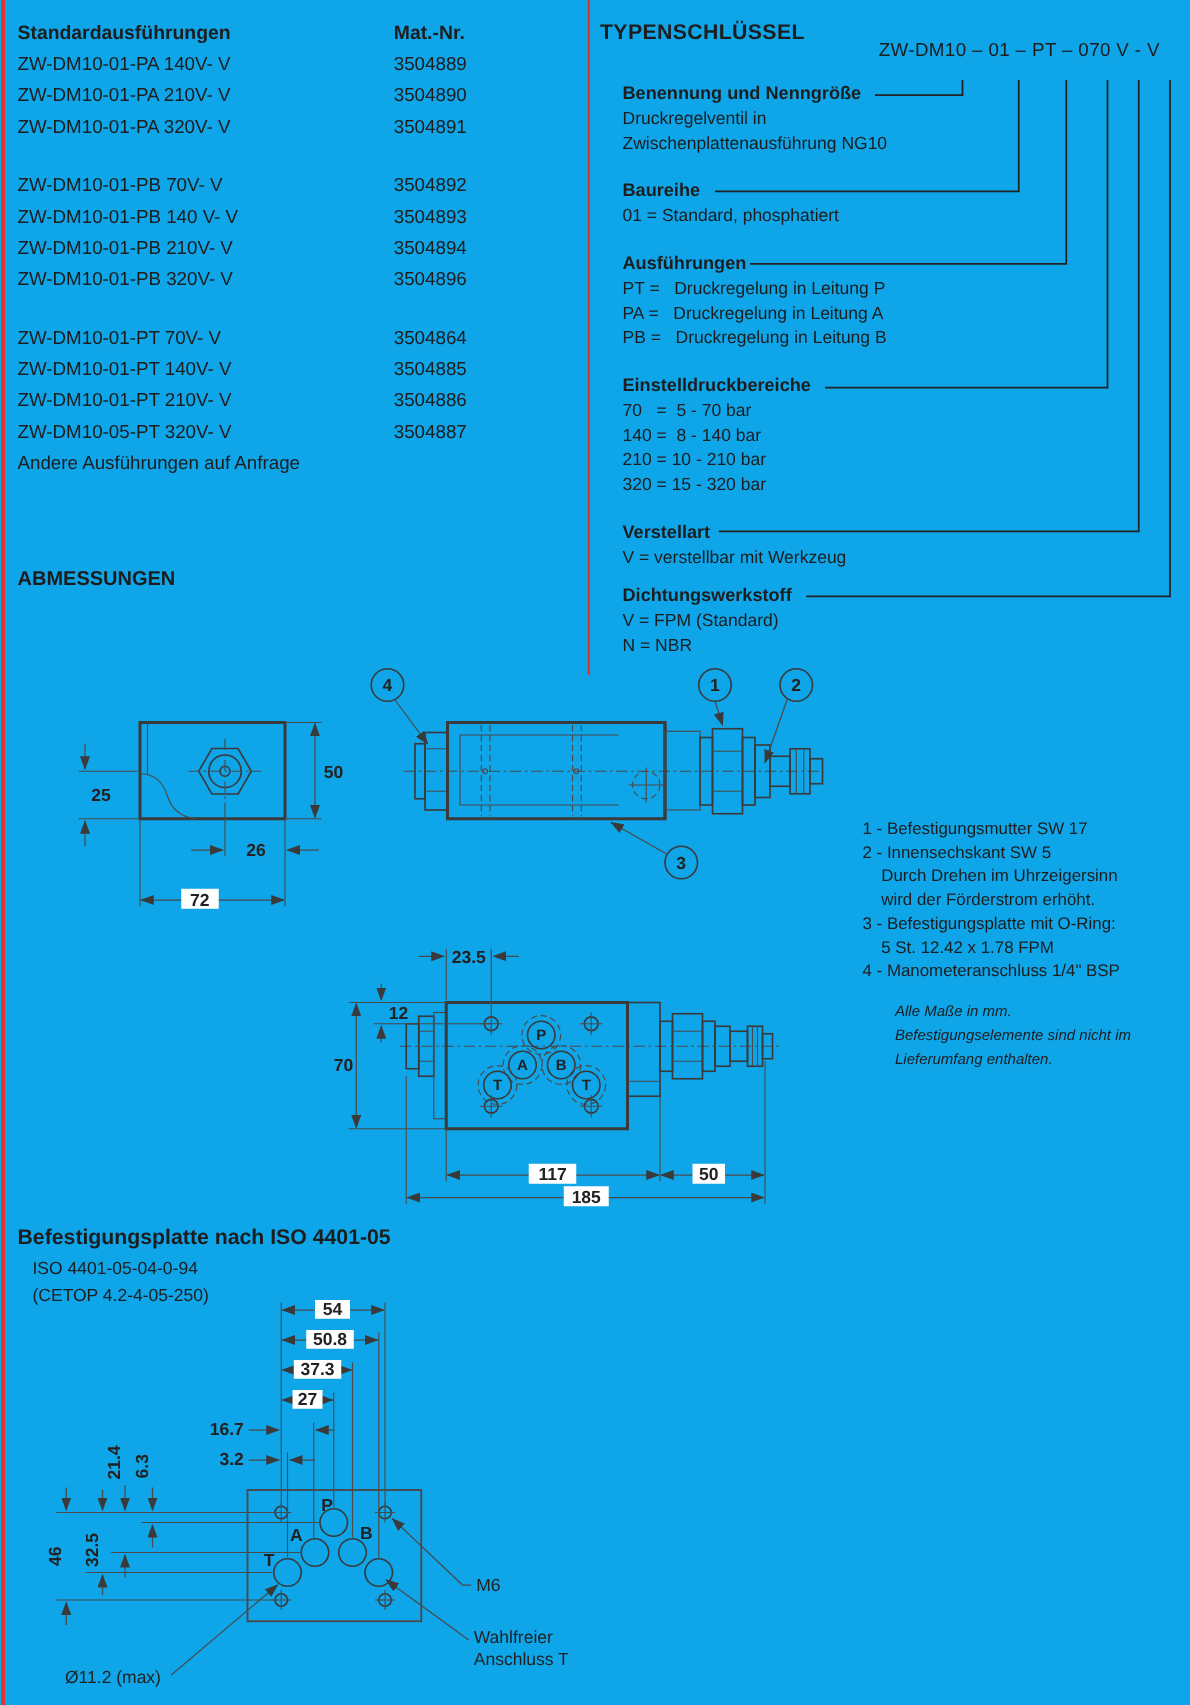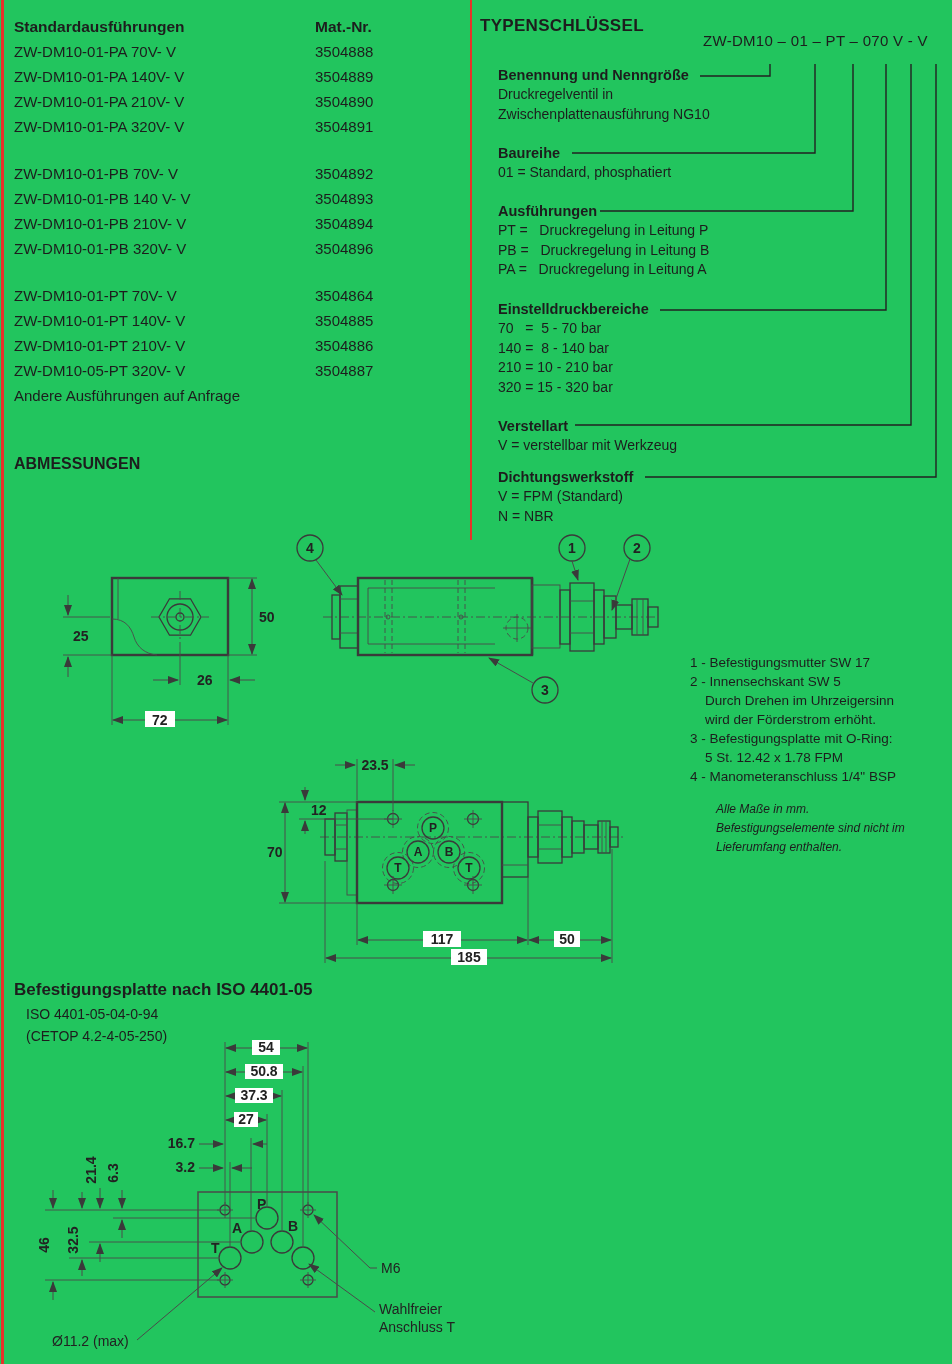--- a/index.html
+++ b/index.html
@@ -1,16 +1,16 @@
 <!DOCTYPE html>
 <html><head>
 <meta charset="utf-8">
 <style>
   html,body{margin:0;padding:0;background:#ffffff;}
-  .page{position:relative;width:952px;height:1364px;background:#22c55e;overflow:hidden;
+  .page{position:relative;width:952px;height:1364px;background:#0ea5e9;overflow:hidden;
         font-family:"Liberation Sans",sans-serif;color:#1d1d1d;}
   .red-edge{position:absolute;left:1px;top:0;width:3px;height:1364px;background:#e5332a;}
   .red-divider{position:absolute;left:470px;top:0;width:2px;height:540px;background:#e5332a;}
 
   
   .left-col{position:absolute;left:14px;top:14px;width:446px;font-size:15px;line-height:25px;}
   .left-col .row{display:flex;}
   .left-col .name{width:301px;}
   .left-col .thead{font-weight:bold;font-size:15.5px;}
   .gap{height:22px;}
@@ -54,24 +54,20 @@
 <div class="page">
   <div class="red-edge"></div>
   <div class="red-divider"></div>
 
   <div class="left-col">
     <div class="row thead">
       <span class="name">Standardausführungen</span>
       <span class="nr">Mat.-Nr.</span>
     </div>
     <div class="row">
-        <span class="name">ZW-DM10-01-PA 70V- V</span>
-        <span class="nr">3504888</span>
-      </div>
-    <div class="row">
         <span class="name">ZW-DM10-01-PA 140V- V</span>
         <span class="nr">3504889</span>
       </div>
     <div class="row">
         <span class="name">ZW-DM10-01-PA 210V- V</span>
         <span class="nr">3504890</span>
       </div>
     <div class="row">
         <span class="name">ZW-DM10-01-PA 320V- V</span>
         <span class="nr">3504891</span>
@@ -126,22 +122,22 @@
       <div class="ts-l">Druckregelventil in</div>
       <div class="ts-l">Zwischenplattenausführung NG10</div>
     </div>
     <div class="ts-sec" style="top:144px">
       <div class="ts-h">Baureihe</div>
       <div class="ts-l">01 = Standard, phosphatiert</div>
     </div>
     <div class="ts-sec" style="top:202px">
       <div class="ts-h">Ausführungen</div>
       <div class="ts-l">PT =   Druckregelung in Leitung P</div>
+      <div class="ts-l">PA =   Druckregelung in Leitung A</div>
       <div class="ts-l">PB =   Druckregelung in Leitung B</div>
-      <div class="ts-l">PA =   Druckregelung in Leitung A</div>
     </div>
     <div class="ts-sec" style="top:300px">
       <div class="ts-h">Einstelldruckbereiche</div>
       <div class="ts-l">70   =  5 - 70 bar</div>
       <div class="ts-l">140 =  8 - 140 bar</div>
       <div class="ts-l">210 = 10 - 210 bar</div>
       <div class="ts-l">320 = 15 - 320 bar</div>
     </div>
     <div class="ts-sec" style="top:417px">
       <div class="ts-h">Verstellart</div>

